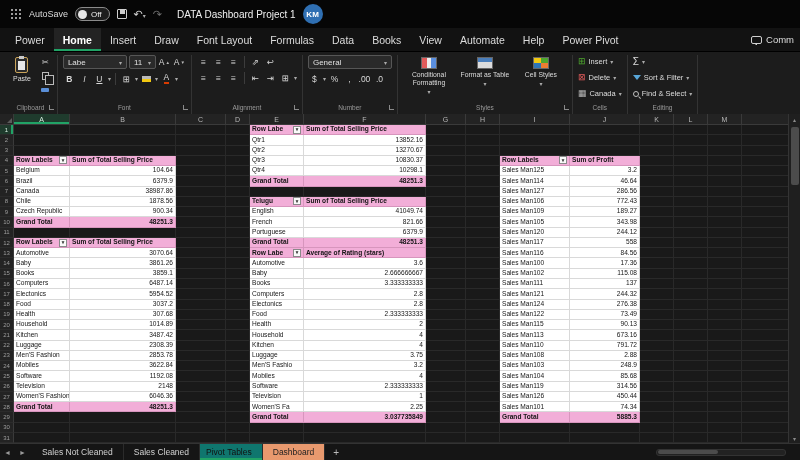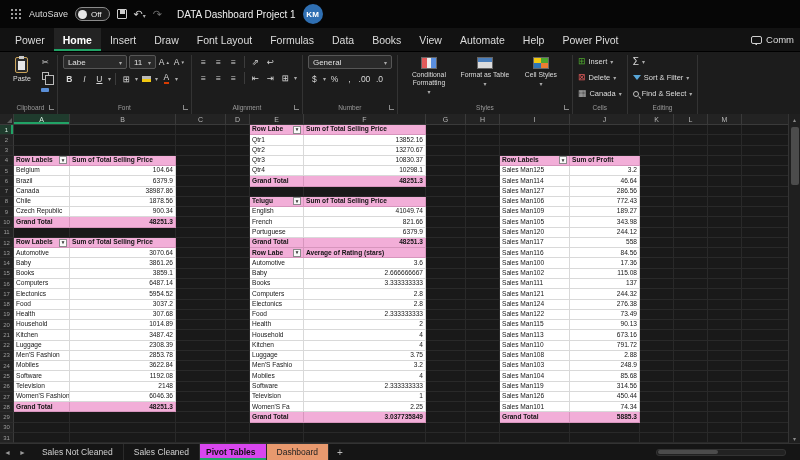--- a/index.html
+++ b/index.html
@@ -108,21 +108,21 @@
   .varrow { font-size:6px; color:#8a8a8a; height:10px; display:flex; align-items:center; }
   .vthumb { width:8px; height:58px; background:#4c4c4c; border-radius:2px; margin-top:3px; }
   .vspace { flex:1; }
 
   
   .tabbar { height:17px; background:#151515; border-top:1px solid #333; display:flex; align-items:center; }
   .tab-nav { font-size:7px; color:#9a9a9a; padding:0 4px; }
   .sheet-tabs { display:flex; height:100%; margin-left:2px; }
   .stab { height:100%; display:flex; align-items:center; padding:0 10px; font-size:8.5px; color:#d2d2d2;
     border-right:1px solid #2b2b2b; white-space:nowrap; }
-  .stab.active { background:#d946ef; color:#111; font-weight:bold; box-shadow:inset 0 -2px 0 var(--accent,#21a366);padding-left:6px; }
+  .stab.active { background:#0f766e; color:#111; font-weight:normal; box-shadow:inset 0 -2px 0 var(--accent,#21a366);padding-left:6px; }
   .addsheet { font-size:10px; color:#bdbdbd; padding:0 8px; }
   .hscroll { margin-left:auto; margin-right:14px; width:130px; height:7px; background:#222; border:1px solid #333;
     border-radius:3px; display:flex; align-items:center; padding:0 1px; }
   .hthumb { width:60px; height:4px; background:#4c4c4c; border-radius:2px; }
 </style>
 </head>
 <body>
 
 <div class="titlebar">
   <div class="grid9wrap">

